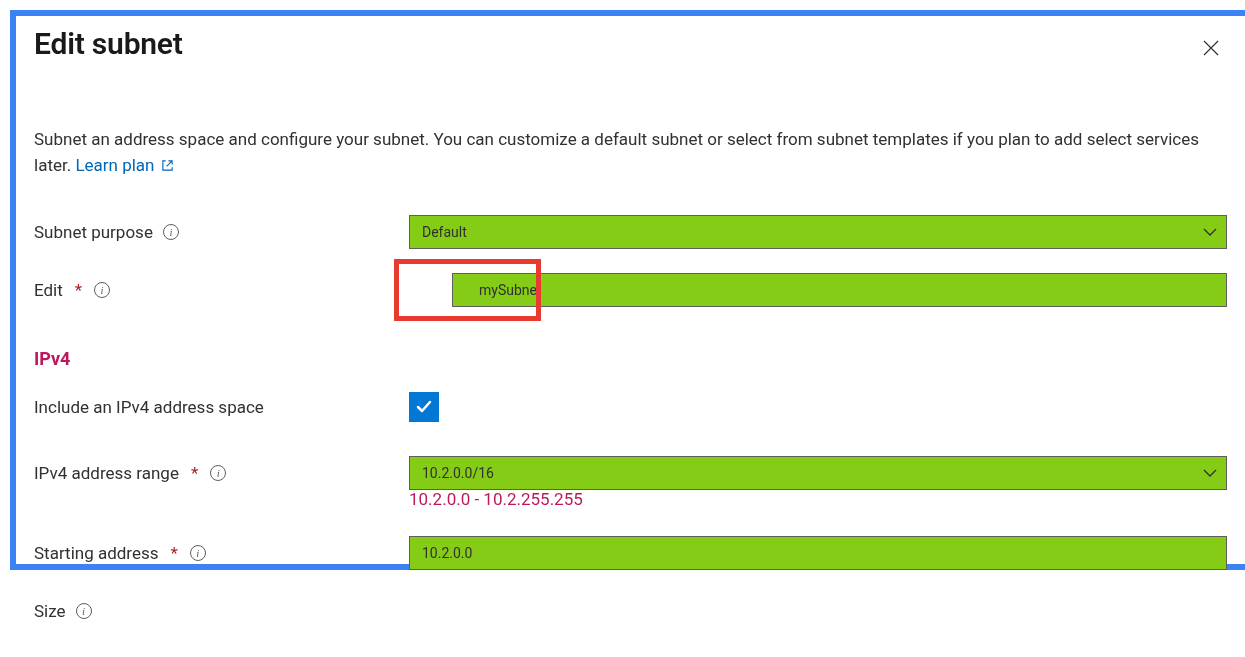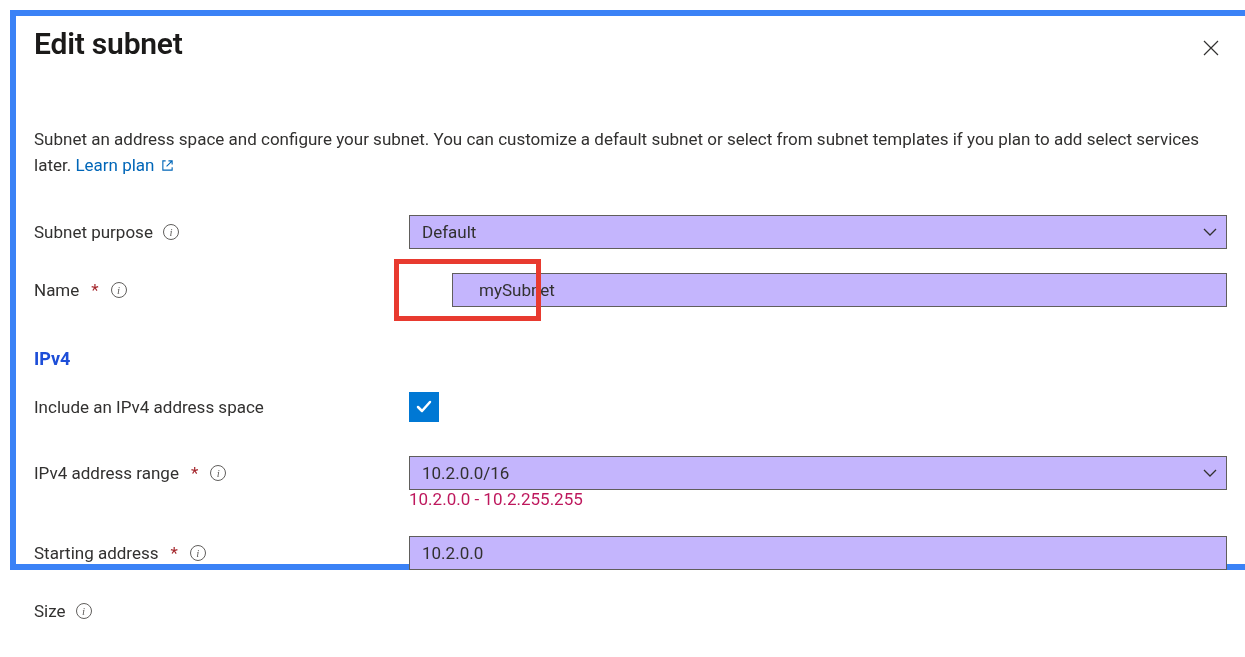--- a/index.html
+++ b/index.html
@@ -80,45 +80,45 @@
     border:1px solid #605e5c; border-radius:50%;
     font-size:11px; font-style: italic;
     font-family: Georgia, serif;
     color:#605e5c;
     cursor: default;
   }
   select, input[type=text] {
     width: 100%;
     height: 34px;
     border: 1px solid #605e5c;
-    font-size: 17px;
+    font-size: 14px;
     padding: 0 12px;
     font-family: inherit;
     color: #323130;
-    background: #c4b5fd;
+    background: #84cc16;
     appearance: none;
     -webkit-appearance: none;
   }
   .select-wrap { position: relative; width:100%; }
   .select-wrap svg {
     position: absolute; right: 10px; top: 50%; transform: translateY(-50%);
     pointer-events:none;
   }
   .name-input-wrap { position: relative; width:100%;padding-left:43px; }
   .name-input-wrap input { padding-left: 26px; }
   .name-input-wrap .highlight-overlay {
     position:absolute; left:-15px; top:-14px;
     width:147px; height:62px;
     border:5px solid #e83a2f;
     pointer-events:none;
   }
   .section-title {
     font-size: 18px;
     font-weight: 700;
-    color: #1d4ed8;
+    color: #be185d;
     margin-top: 6px;
     margin-bottom: 20px;
   }
   .checkbox {
     width: 30px; height: 30px;
     background: #0078d4;
     display:flex; align-items:center; justify-content:center;
     cursor:pointer;
   }
   .checkbox svg { stroke:#fff; }
@@ -169,21 +169,21 @@
           </select>
           <svg width="14" height="10" viewBox="0 0 14 10">
               <path d="M1 2l6 6 6-6" stroke="#323130" stroke-width="1.3" fill="none"></path>
             </svg>
         </div>
       </div>
     </div>
 
     <div class="row" style="margin-bottom:40px;">
       <div class="label-col">
-        <span>Name</span>
+        <span>Edit</span>
         <span class="req">*</span>
         <span class="info-icon">i</span>
       </div>
       <div class="field-col">
         <div class="name-input-wrap">
           <input type="text" value="mySubnet" style="">
           <div class="highlight-overlay"></div>
         </div>
       </div>
     </div>

